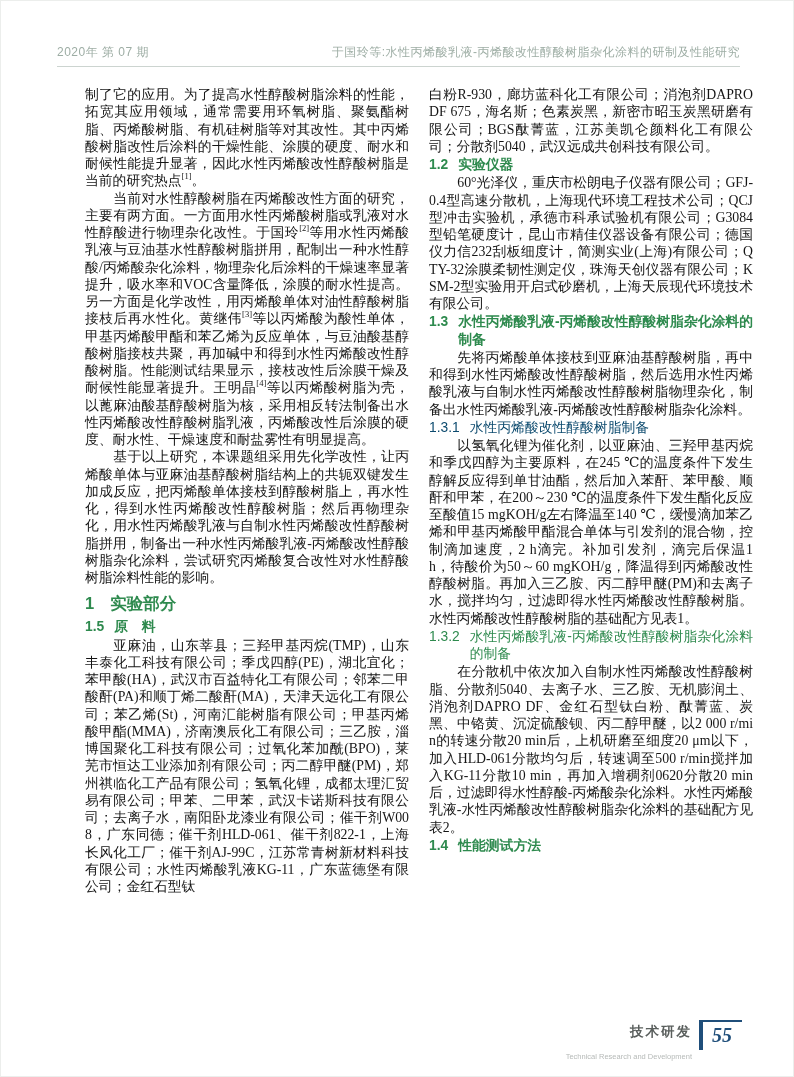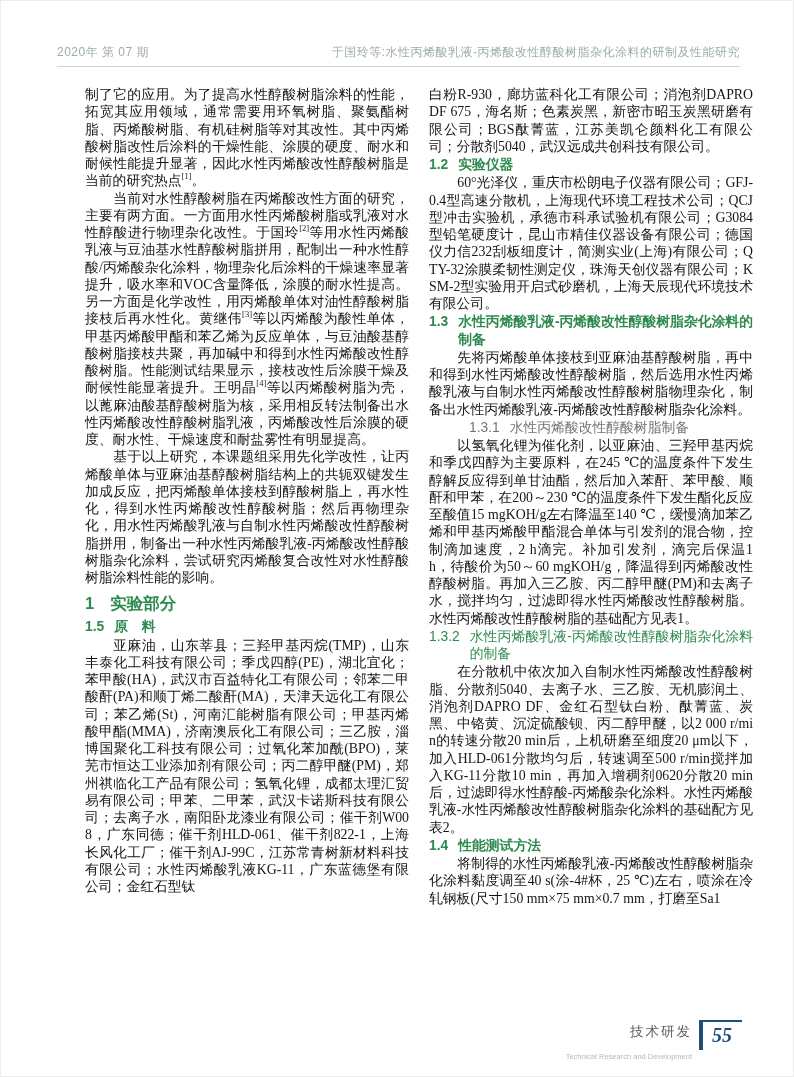--- a/index.html
+++ b/index.html
@@ -54,21 +54,21 @@
   .h2 .hnum,.h3 .hnum{flex:none;margin-right:10px;}
   .h2 .htext,.h3 .htext{text-align:justify;}
   
   .footer{
     position:absolute;right:52px;bottom:16px;
     display:flex;align-items:flex-start;
   }
   .footer-text{text-align:right;margin-right:7px;padding-top:3px;}
   .footer-cn{
     font-family:"Liberation Sans","DejaVu Sans",sans-serif;
-    font-size:13.5px;color:#5a5f5d;letter-spacing:2px;font-weight:normal;
+    font-size:13.5px;color:#5a5f5d;letter-spacing:2px;font-weight:bold;
   }
   .footer-en{
     font-family:"Liberation Sans","DejaVu Sans",sans-serif;
     font-size:7.5px;color:#b6bab8;margin-top:11px;
   }
   .pnbox{display:flex;align-items:flex-start;}
   .pnbar{width:4px;background:#1f4e7a;height:30px;}
   .pn{
     border-top:2px solid #1f4e7a;
     font-family:"Liberation Serif","DejaVu Serif",serif;
@@ -108,35 +108,34 @@
         <div class="h2" style="color: rgb(46, 138, 78);">
           <span class="hnum">1.2</span>
           <span class="htext">实验仪器</span>
         </div>
         <p class="para indent">60°光泽仪，重庆市松朗电子仪器有限公司；GFJ-0.4型高速分散机，上海现代环境工程技术公司；QCJ型冲击实验机，承德市科承试验机有限公司；G3084型铅笔硬度计，昆山市精佳仪器设备有限公司；德国仪力信232刮板细度计，简测实业(上海)有限公司；QTY-32涂膜柔韧性测定仪，珠海天创仪器有限公司；KSM-2型实验用开启式砂磨机，上海天辰现代环境技术有限公司。</p>
         <div class="h2" style="color: rgb(46, 138, 78);">
           <span class="hnum">1.3</span>
           <span class="htext">水性丙烯酸乳液-丙烯酸改性醇酸树脂杂化涂料的制备</span>
         </div>
         <p class="para indent">先将丙烯酸单体接枝到亚麻油基醇酸树脂，再中和得到水性丙烯酸改性醇酸树脂，然后选用水性丙烯酸乳液与自制水性丙烯酸改性醇酸树脂物理杂化，制备出水性丙烯酸乳液-丙烯酸改性醇酸树脂杂化涂料。</p>
-        <div class="h3" style="color: #737373; margin-left: 40px;">
+        <div class="h3" style="color: #0c4a6e;">
           <span class="hnum">1.3.1</span>
           <span class="htext">水性丙烯酸改性醇酸树脂制备</span>
         </div>
         <p class="para indent">以氢氧化锂为催化剂，以亚麻油、三羟甲基丙烷和季戊四醇为主要原料，在245 ℃的温度条件下发生醇解反应得到单甘油酯，然后加入苯酐、苯甲酸、顺酐和甲苯，在200～230 ℃的温度条件下发生酯化反应至酸值15 mgKOH/g左右降温至140 ℃，缓慢滴加苯乙烯和甲基丙烯酸甲酯混合单体与引发剂的混合物，控制滴加速度，2 h滴完。补加引发剂，滴完后保温1 h，待酸价为50～60 mgKOH/g，降温得到丙烯酸改性醇酸树脂。再加入三乙胺、丙二醇甲醚(PM)和去离子水，搅拌均匀，过滤即得水性丙烯酸改性醇酸树脂。水性丙烯酸改性醇酸树脂的基础配方见表1。</p>
         <div class="h3" style="color: rgb(46, 138, 78);">
           <span class="hnum">1.3.2</span>
           <span class="htext">水性丙烯酸乳液-丙烯酸改性醇酸树脂杂化涂料的制备</span>
         </div>
         <p class="para indent">在分散机中依次加入自制水性丙烯酸改性醇酸树脂、分散剂5040、去离子水、三乙胺、无机膨润土、消泡剂DAPRO DF、金红石型钛白粉、酞菁蓝、炭黑、中铬黄、沉淀硫酸钡、丙二醇甲醚，以2 000 r/min的转速分散20 min后，上机研磨至细度20 μm以下，加入HLD-061分散均匀后，转速调至500 r/min搅拌加入KG-11分散10 min，再加入增稠剂0620分散20 min后，过滤即得水性醇酸-丙烯酸杂化涂料。水性丙烯酸乳液-水性丙烯酸改性醇酸树脂杂化涂料的基础配方见表2。</p>
         <div class="h2" style="color: rgb(46, 138, 78);">
           <span class="hnum">1.4</span>
           <span class="htext">性能测试方法</span>
         </div>
-        <p class="para indent">将制得的水性丙烯酸乳液-丙烯酸改性醇酸树脂杂化涂料黏度调至40 s(涂-4#杯，25 ℃)左右，喷涂在冷轧钢板(尺寸150 mm×75 mm×0.7 mm，打磨至Sa1</p>
       </div>
   </div>
 
   <div class="footer">
     <div class="footer-text">
       <div class="footer-cn">技术研发</div>
       <div class="footer-en">Technical Research and Development</div>
     </div>
     <div class="pnbox">
       <div class="pnbar"></div>

